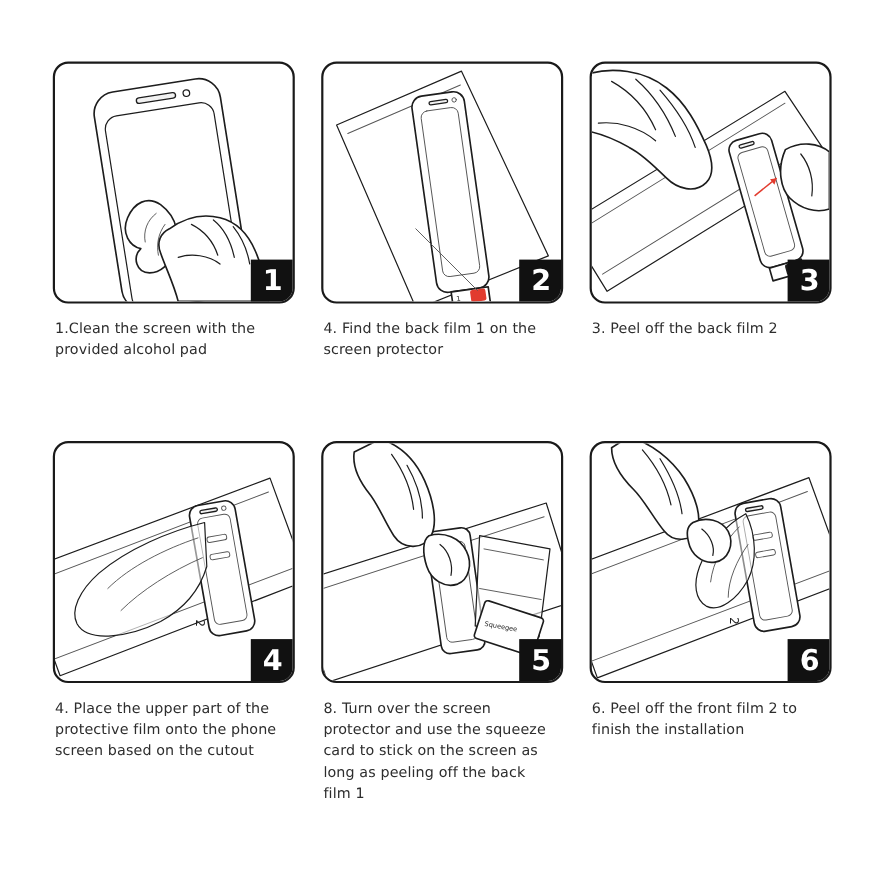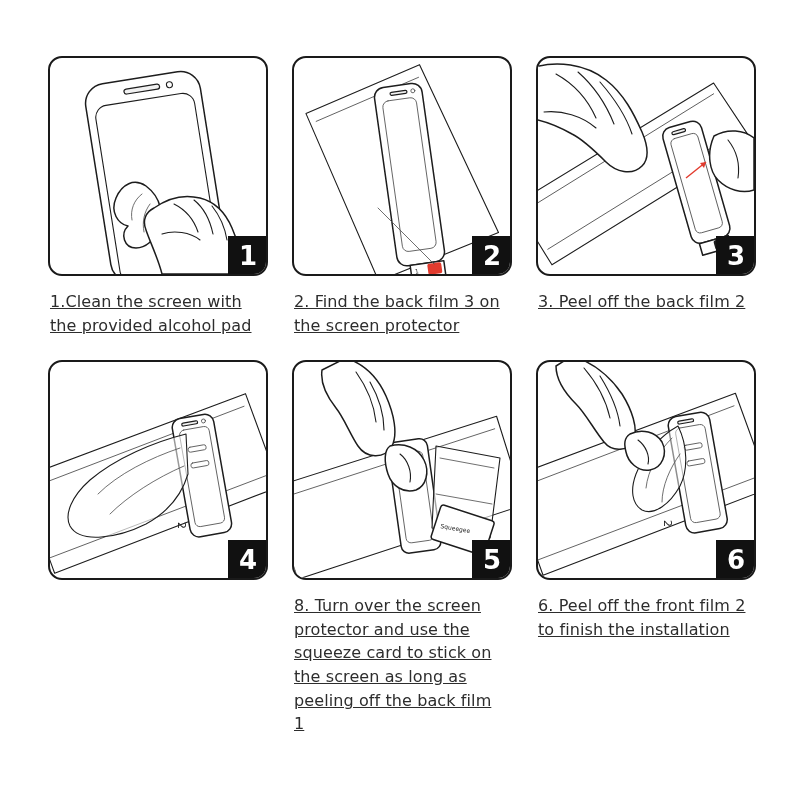--- a/index.html
+++ b/index.html
@@ -64,25 +64,24 @@
     font-weight: bold;
     display: flex;
     align-items: center;
     justify-content: center;
     font-family: "DejaVu Sans", sans-serif;
     line-height: 1;
   }
   .caption {
     margin: 14px 0 0 10px;
     width: 208px;
-    font-size: 16px;
+    font-size: 13px;
     line-height: 1.48;
     color: #2d2d2d;
     letter-spacing: 0.1px;
-    text-decoration: underline;
   }
   .ln-thin { fill: none; stroke: #1d1d1d; stroke-width: 1.1; stroke-linecap: round; stroke-linejoin: round; }
   .ln-hair { fill: none; stroke: #555; stroke-width: 0.85; stroke-linecap: round; stroke-linejoin: round; }
   .fillw { fill: #ffffff; stroke: #1d1d1d; stroke-width: 1.5; stroke-linejoin: round; }
   .fillw-thin { fill: #ffffff; stroke: #1d1d1d; stroke-width: 1.1; stroke-linejoin: round; }
   .grayfill { fill: #f1f1f1; stroke: #1d1d1d; stroke-width: 1.2; }
   .tabdark { fill: #1d1d1d; }
   .tabred { fill: #e23b2e; }
   .numtiny { font-family: "DejaVu Sans", sans-serif; font-size: 11px; fill: #1d1d1d; }
   .tinytxt { font-family: "DejaVu Sans", sans-serif; font-size: 6px; fill: #1d1d1d; }
@@ -136,21 +135,21 @@
 
             <path class="fillw" d="M104 206 L138 206 L138 220 L104 220 Z"></path>
             <rect class="tabred" x="121" y="207" width="14" height="11" rx="2"></rect>
             <text class="tinytxt" x="108" y="215">1</text>
           </g>
 
           <path class="ln-hair" d="M84 150 L140 206"></path>
         </svg>
         <div class="badge">2</div>
       </div>
-      <div class="caption">2. Find the back film 3 on the screen protector</div>
+      <div class="caption">4. Find the back film 1 on the screen protector</div>
     </div>
 
     <div class="cell">
       <div class="panel">
         <svg viewBox="0 0 216 216" xmlns="http://www.w3.org/2000/svg">
 
           <g transform="rotate(-22 108 130)">
             <path class="fillw-thin" d="M-20 96 L210 58 L224 126 L-8 166 Z"></path>
             <path class="ln-hair" d="M-14 106 L206 68"></path>
             <path class="ln-hair" d="M-6 150 L214 112"></path>
@@ -201,20 +200,21 @@
           </g>
 
           <path class="fillw-thin" d="M136 72 C104 80 66 96 40 118 C22 134 14 152 20 164 C30 182 68 176 96 162 C118 150 132 132 138 112 Z" fill-opacity="0.55"></path>
           <path class="ln-hair" d="M130 86 C100 96 68 112 48 132"></path>
           <path class="ln-hair" d="M134 104 C106 116 78 134 60 152"></path>
 
           <text class="numtiny" transform="rotate(90 128 160)" x="128" y="160">2</text>
         </svg>
         <div class="badge">4</div>
       </div>
+      <div class="caption">4. Place the upper part of the protective film onto the phone screen based on the cutout</div>
     </div>
 
     <div class="cell">
       <div class="panel">
         <svg viewBox="0 0 216 216" xmlns="http://www.w3.org/2000/svg">
 
           <g transform="rotate(-10 108 140)">
             <path class="fillw-thin" d="M-22 104 L216 72 L228 164 L-8 198 Z"></path>
             <path class="ln-hair" d="M-16 116 L212 84"></path>
           </g>

